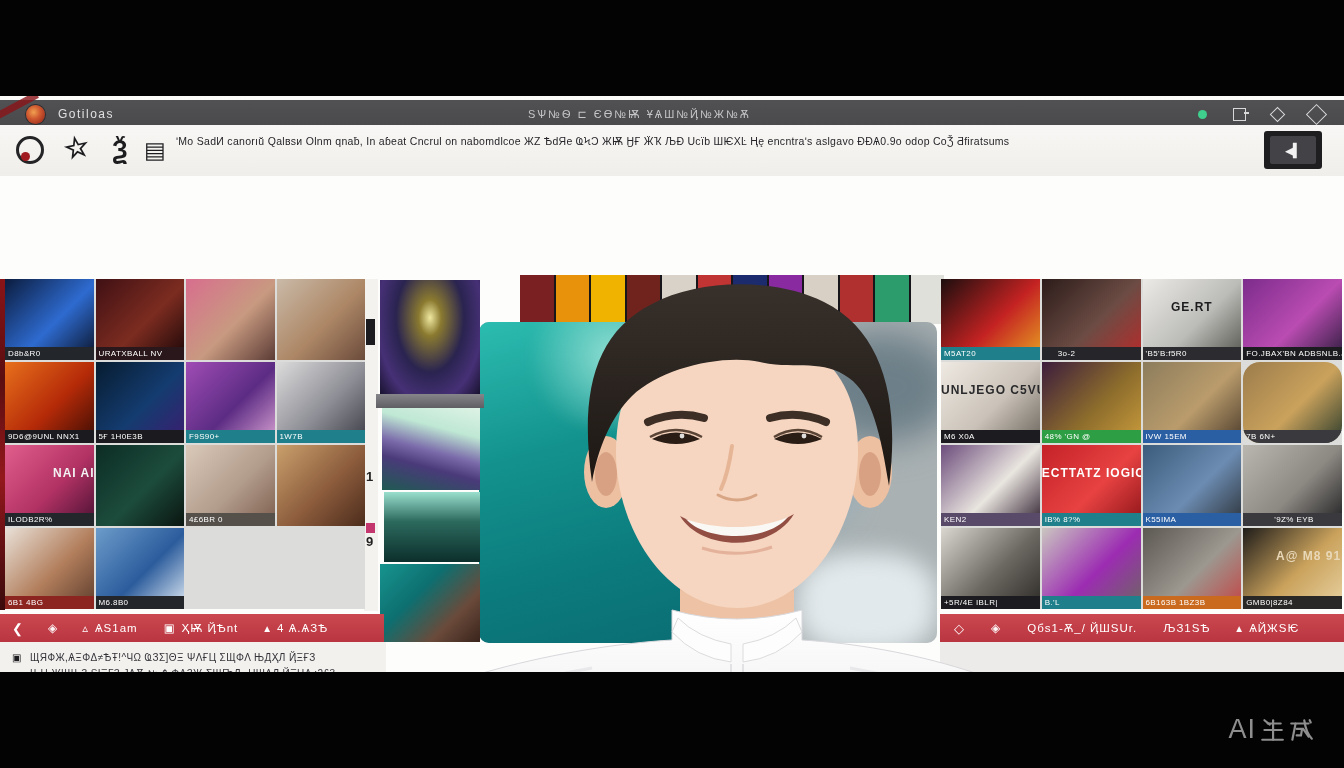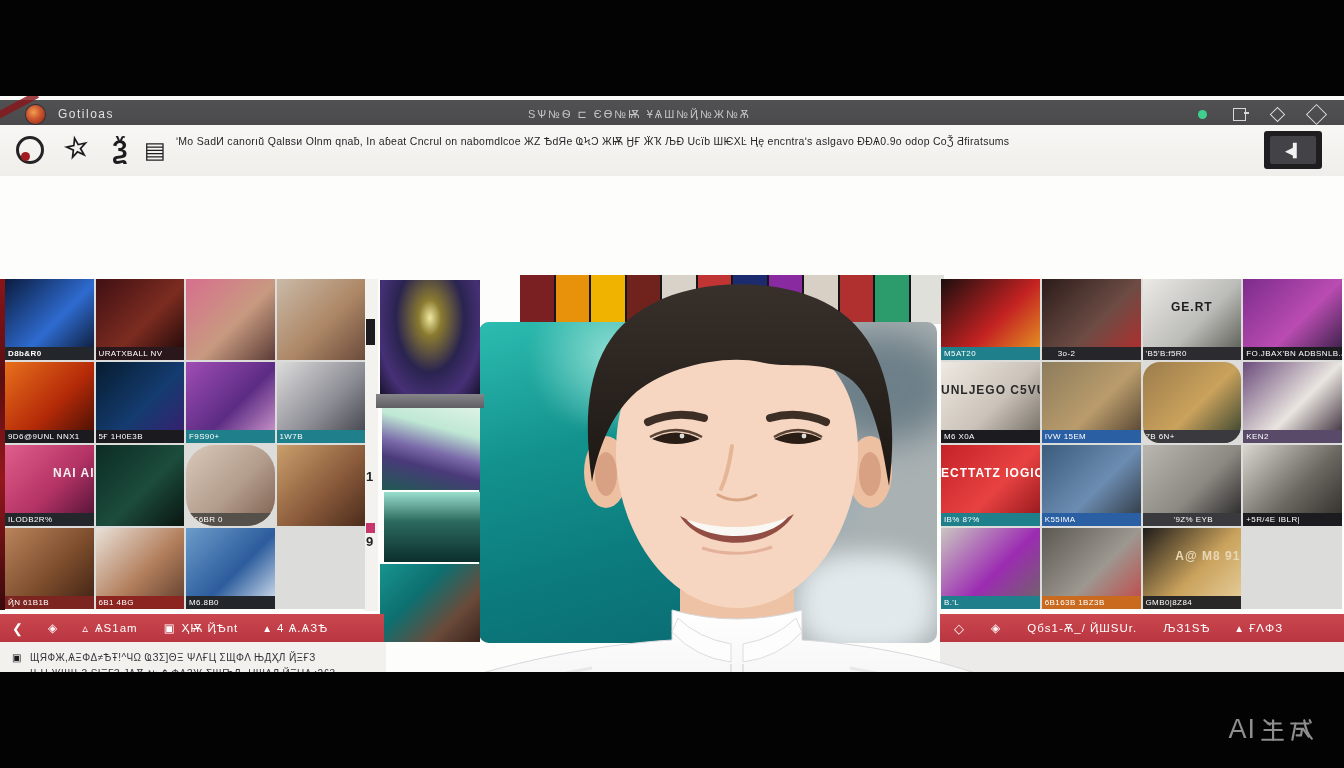--- a/index.html
+++ b/index.html
@@ -165,21 +165,21 @@
       <div class="vp-teal"></div>
       <div class="vp-sheen"></div>
       <div class="vp-blob-dark"></div>
       <div class="vp-blob-blue"></div>
       <div class="vp-blob-car"></div>
     </div>
 
     <div class="red-edge"></div>
 
     <div class="grid grid-left">
-        <div class="thumb" style="background: linear-gradient(135deg, rgb(11, 28, 62) 0%, rgb(46, 107, 208) 55%, rgb(10, 18, 38) 100%); font-weight: bold;">
+        <div class="thumb" style="background: linear-gradient(135deg, rgb(11, 28, 62) 0%, rgb(46, 107, 208) 55%, rgb(10, 18, 38) 100%);">
           <div class="thumb-caption" style="background: rgb(35, 38, 43);">D8b&amp;R0</div>
         </div>
         <div class="thumb" style="background: linear-gradient(135deg, rgb(64, 16, 20) 0%, rgb(124, 44, 32) 55%, rgb(25, 6, 7) 100%);">
           <div class="thumb-caption" style="background: rgb(42, 23, 27);">URATXBALL NV</div>
         </div>
         <div class="thumb" style="background: linear-gradient(135deg, rgb(216, 110, 142) 0%, rgb(200, 154, 128) 55%, rgb(92, 60, 54) 100%);"></div>
         <div class="thumb" style="background: linear-gradient(135deg, rgb(202, 186, 168) 0%, rgb(173, 135, 102) 55%, rgb(107, 75, 59) 100%);"></div>
         <div class="thumb" style="background: linear-gradient(135deg, rgb(232, 112, 28) 0%, rgb(180, 42, 8) 55%, rgb(60, 12, 4) 100%);">
           <div class="thumb-caption" style="background: rgb(27, 27, 31);">9D6@9UNL NNX1</div>
         </div>
@@ -190,28 +190,25 @@
           <div class="thumb-caption" style="background: rgb(31, 127, 138);">F9S90+</div>
         </div>
         <div class="thumb" style="background: linear-gradient(135deg, rgb(220, 220, 220) 0%, rgb(142, 142, 150) 55%, rgb(60, 60, 70) 100%);">
           <div class="thumb-caption" style="background: rgb(31, 127, 138);">1W7B</div>
         </div>
         <div class="thumb" style="background: linear-gradient(135deg, rgb(224, 94, 140) 0%, rgb(178, 50, 100) 55%, rgb(72, 16, 50) 100%);">
           <div class="thumb-overlay" style="color: rgb(242, 242, 242); padding-left: 48px;">NAI AIHND</div>
           <div class="thumb-caption" style="background: rgb(35, 38, 43);">ILODB2R%</div>
         </div>
         <div class="thumb" style="background: linear-gradient(135deg, rgb(12, 44, 36) 0%, rgb(28, 76, 60) 55%, rgb(10, 21, 16) 100%);"></div>
-        <div class="thumb" style="background: linear-gradient(135deg, rgb(218, 201, 185) 0%, rgb(178, 156, 140) 55%, rgb(124, 92, 76) 100%); border-radius: 28px;">
+        <div class="thumb" style="background: linear-gradient(135deg, rgb(218, 201, 185) 0%, rgb(178, 156, 140) 55%, rgb(124, 92, 76) 100%);">
           <div class="thumb-caption" style="background: rgb(85, 80, 74);">4£6BR 0</div>
         </div>
         <div class="thumb" style="background: linear-gradient(135deg, rgb(202, 160, 108) 0%, rgb(140, 92, 60) 55%, rgb(76, 44, 28) 100%);">
           <div class="thumb-caption" style="background: rgb(124, 36, 32);"></div>
-        </div>
-        <div class="thumb" style="background: linear-gradient(135deg, rgb(186, 132, 92) 0%, rgb(124, 76, 44) 55%, rgb(60, 32, 18) 100%);">
-          <div class="thumb-caption" style="background: rgb(124, 36, 32);">ҊN 61B1B</div>
         </div>
         <div class="thumb" style="background: linear-gradient(135deg, rgb(233, 225, 216) 0%, rgb(178, 126, 92) 55%, rgb(92, 60, 44) 100%);">
           <div class="thumb-caption" style="background: rgb(140, 36, 32);">6B1 4BG</div>
         </div>
         <div class="thumb" style="background: linear-gradient(135deg, rgb(108, 156, 202) 0%, rgb(44, 92, 156) 55%, rgb(224, 235, 245) 100%);">
           <div class="thumb-caption" style="background: rgb(35, 38, 43);">M6.8B0</div>
         </div>
       </div>
     <div class="grid grid-right">
         <div class="thumb" style="background: linear-gradient(135deg, rgb(28, 14, 14) 0%, rgb(196, 34, 34) 55%, rgb(232, 162, 34) 100%);">
@@ -223,20 +220,23 @@
         <div class="thumb" style="background: linear-gradient(135deg, rgb(236, 234, 230) 0%, rgb(188, 188, 184) 55%, rgb(84, 84, 78) 100%);">
           <div class="thumb-overlay" style="color: rgb(28, 28, 30);">GE.RT</div>
           <div class="thumb-caption" style="background: rgb(44, 44, 48);">'B5'B:f5R0</div>
         </div>
         <div class="thumb" style="background: linear-gradient(135deg, rgb(124, 44, 140) 0%, rgb(186, 76, 178) 55%, rgb(44, 28, 60) 100%);">
           <div class="thumb-caption" style="background: rgb(28, 28, 32);">FO.JBAX'BN ADBSNLB.J 123RD</div>
         </div>
         <div class="thumb" style="background: linear-gradient(135deg, rgb(238, 233, 226) 0%, rgb(202, 194, 184) 55%, rgb(108, 102, 94) 100%);">
           <div class="thumb-overlay" style="color: rgb(42, 42, 44);">UNLJEGO C5VUIRIK</div>
           <div class="thumb-caption" style="background: rgb(28, 28, 32);">M6 X0A</div>
+        </div>
+        <div class="thumb" style="background: linear-gradient(135deg, rgb(60, 28, 60) 0%, rgb(140, 108, 44) 55%, rgb(202, 156, 60) 100%);">
+          <div class="thumb-caption" style="background: rgb(46, 158, 68);">48% 'GN @</div>
         </div>
         <div class="thumb" style="background: linear-gradient(135deg, rgb(140, 124, 92) 0%, rgb(186, 156, 108) 55%, rgb(76, 60, 44) 100%);">
           <div class="thumb-caption" style="background: rgb(43, 95, 163);">IVW 15EM</div>
         </div>
         <div class="thumb" style="background: linear-gradient(135deg, rgb(156, 124, 76) 0%, rgb(202, 162, 92) 55%, rgb(44, 60, 44) 100%); border-radius: 17px;">
           <div class="thumb-caption" style="background: rgb(58, 58, 62);">7B 6N+</div>
         </div>
         <div class="thumb" style="background: linear-gradient(135deg, rgb(108, 76, 124) 0%, rgb(233, 229, 223) 55%, rgb(44, 28, 44) 100%);">
           <div class="thumb-caption" style="background: rgb(90, 74, 106);">KEN2</div>
         </div>
@@ -300,21 +300,21 @@
       <span class="bi badge">◈</span>
       <span class="bi-items" style="display:flex;gap:26px;">
           <span class="bi">
             <span>Qбs1-Ѫ_/ ҊШЅUr.</span>
           </span>
           <span class="bi">
             <span>ЉЗ1ЅѢ</span>
           </span>
           <span class="bi">
             <span>▴</span>
-            <span>ҒΛΦЗ</span>
+            <span>ѦҊЖЅѤ</span>
           </span>
         </span>
     </div>
 
     <div class="panel panel-left">
         <div class="text-line">
           <span class="line-icon">▣</span>
           <span>ЩЯФЖ,ѦΞΦΔ≠ѢŦ!^ЧΩ ҨЗΣ]ΘΞ ΨΛҒЦ ΣЩΦΛ ЊДҲЛ ҊΞҒЗ</span>
         </div>
         <div class="text-line">

